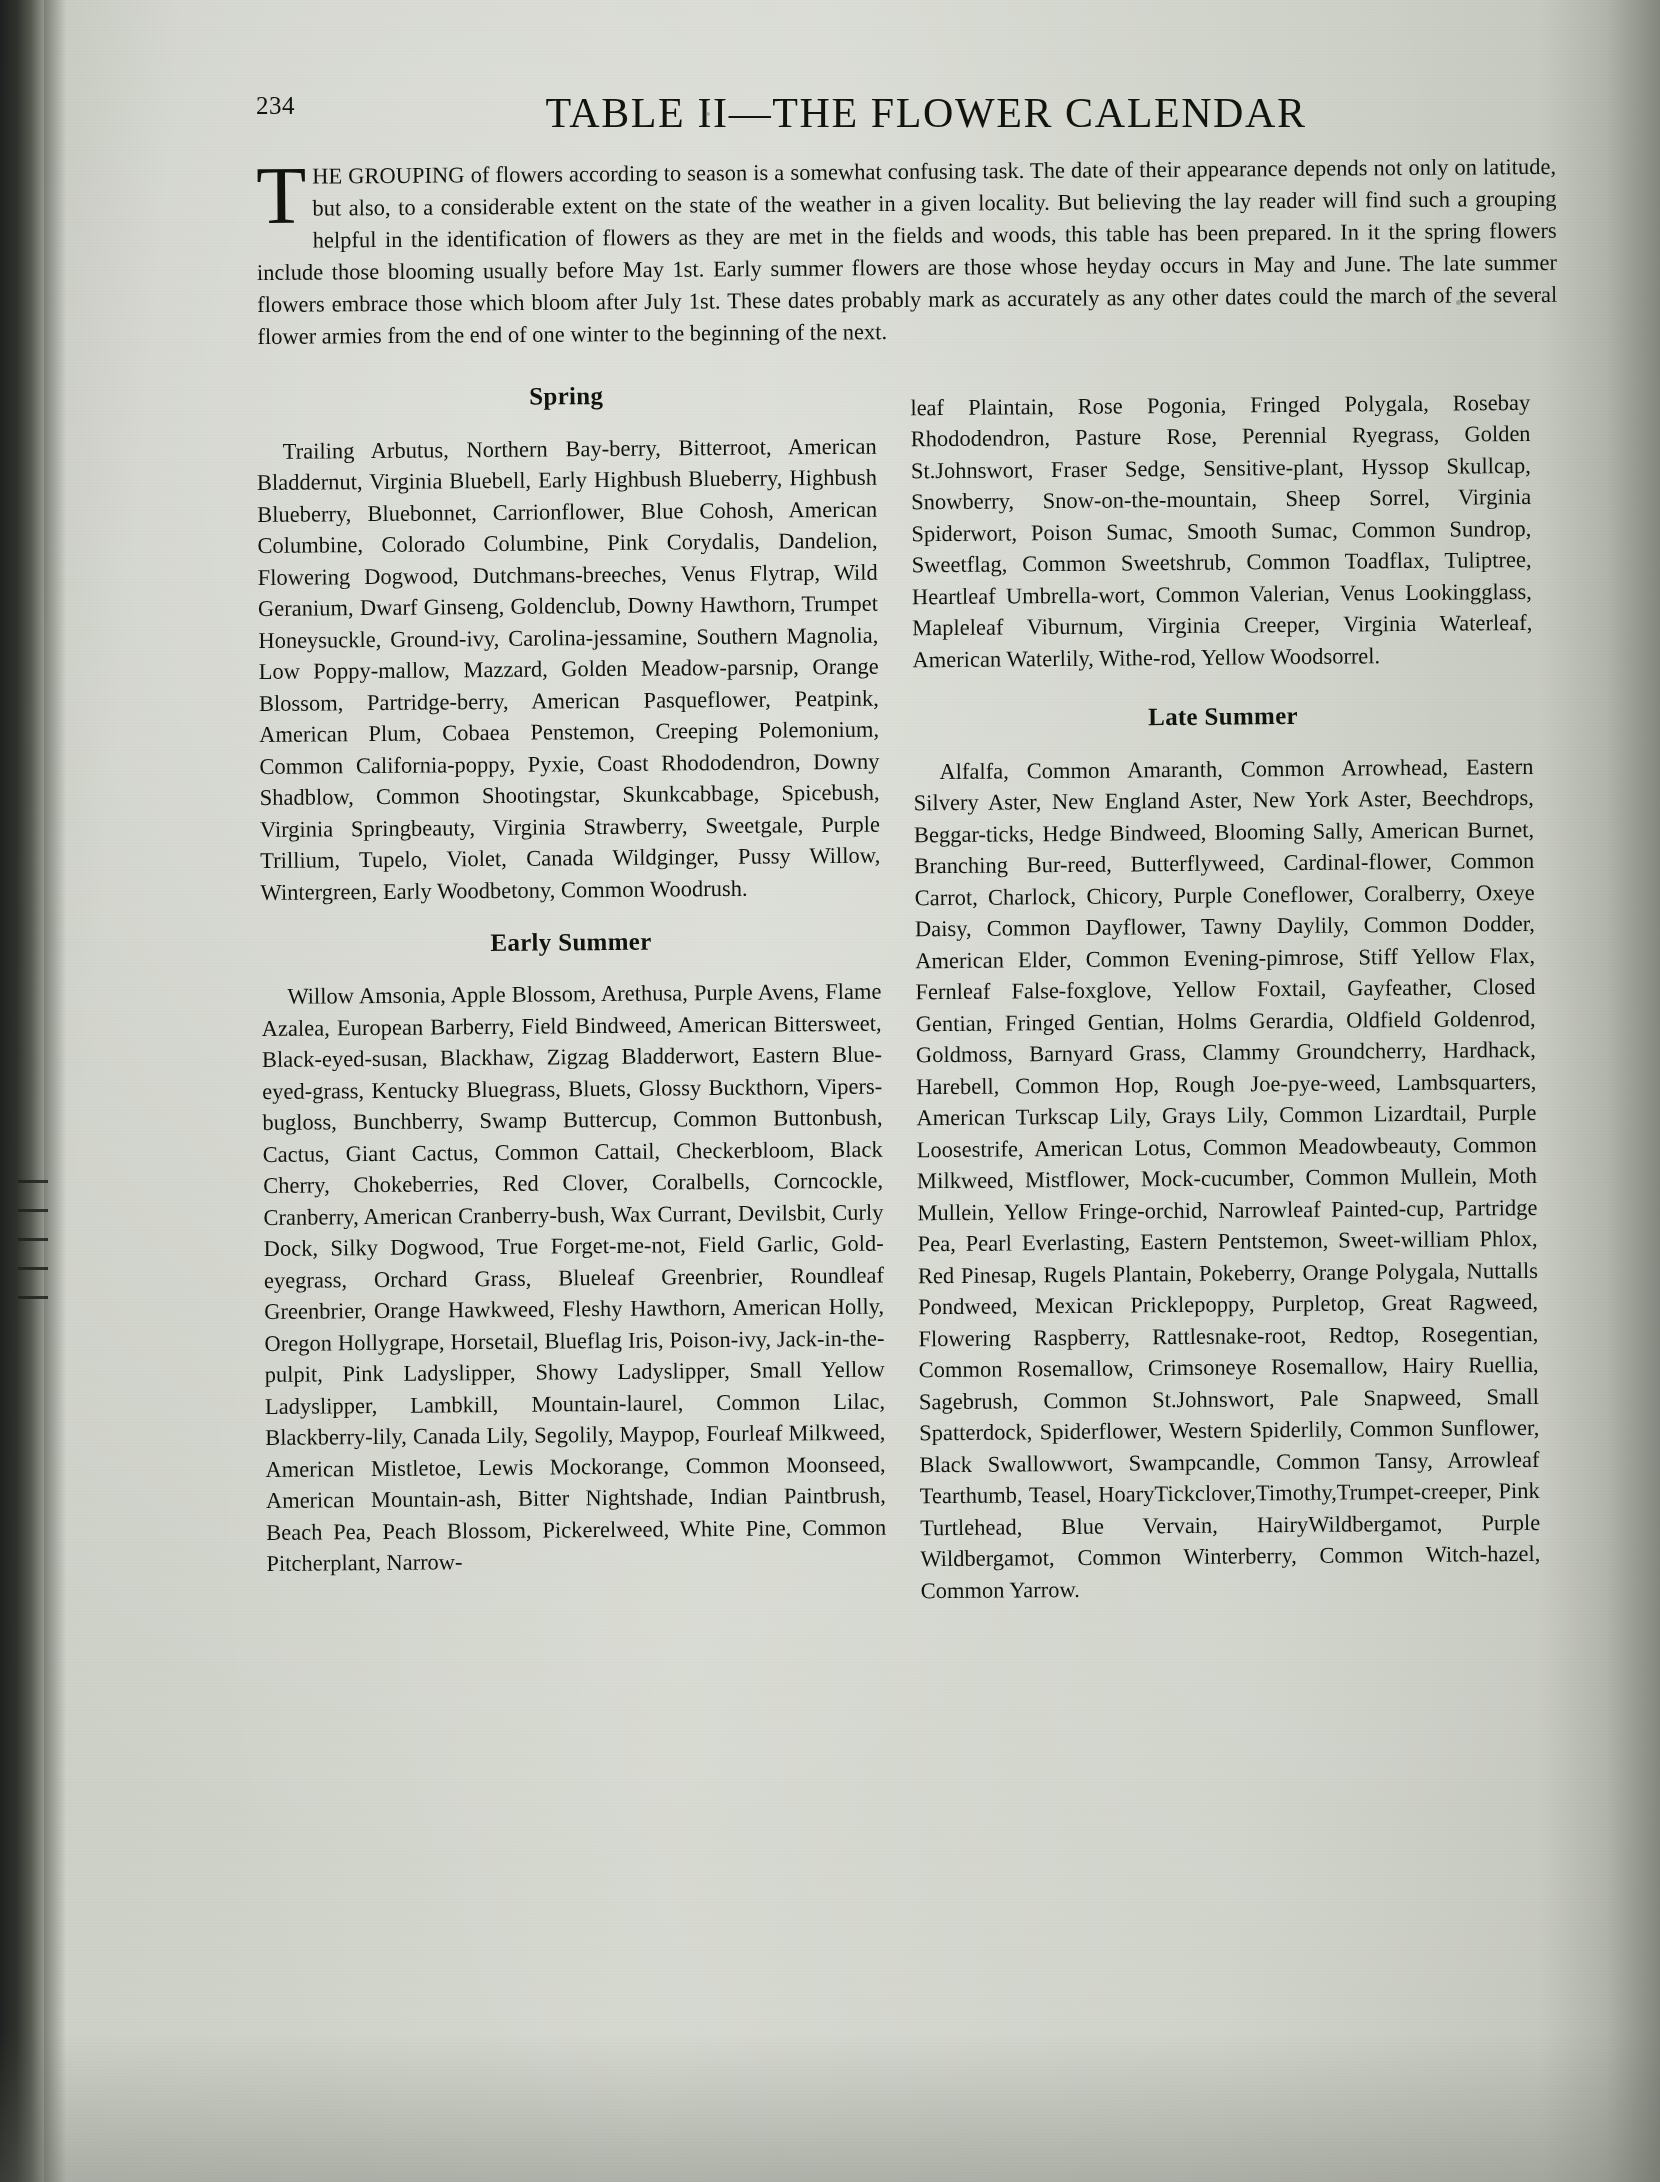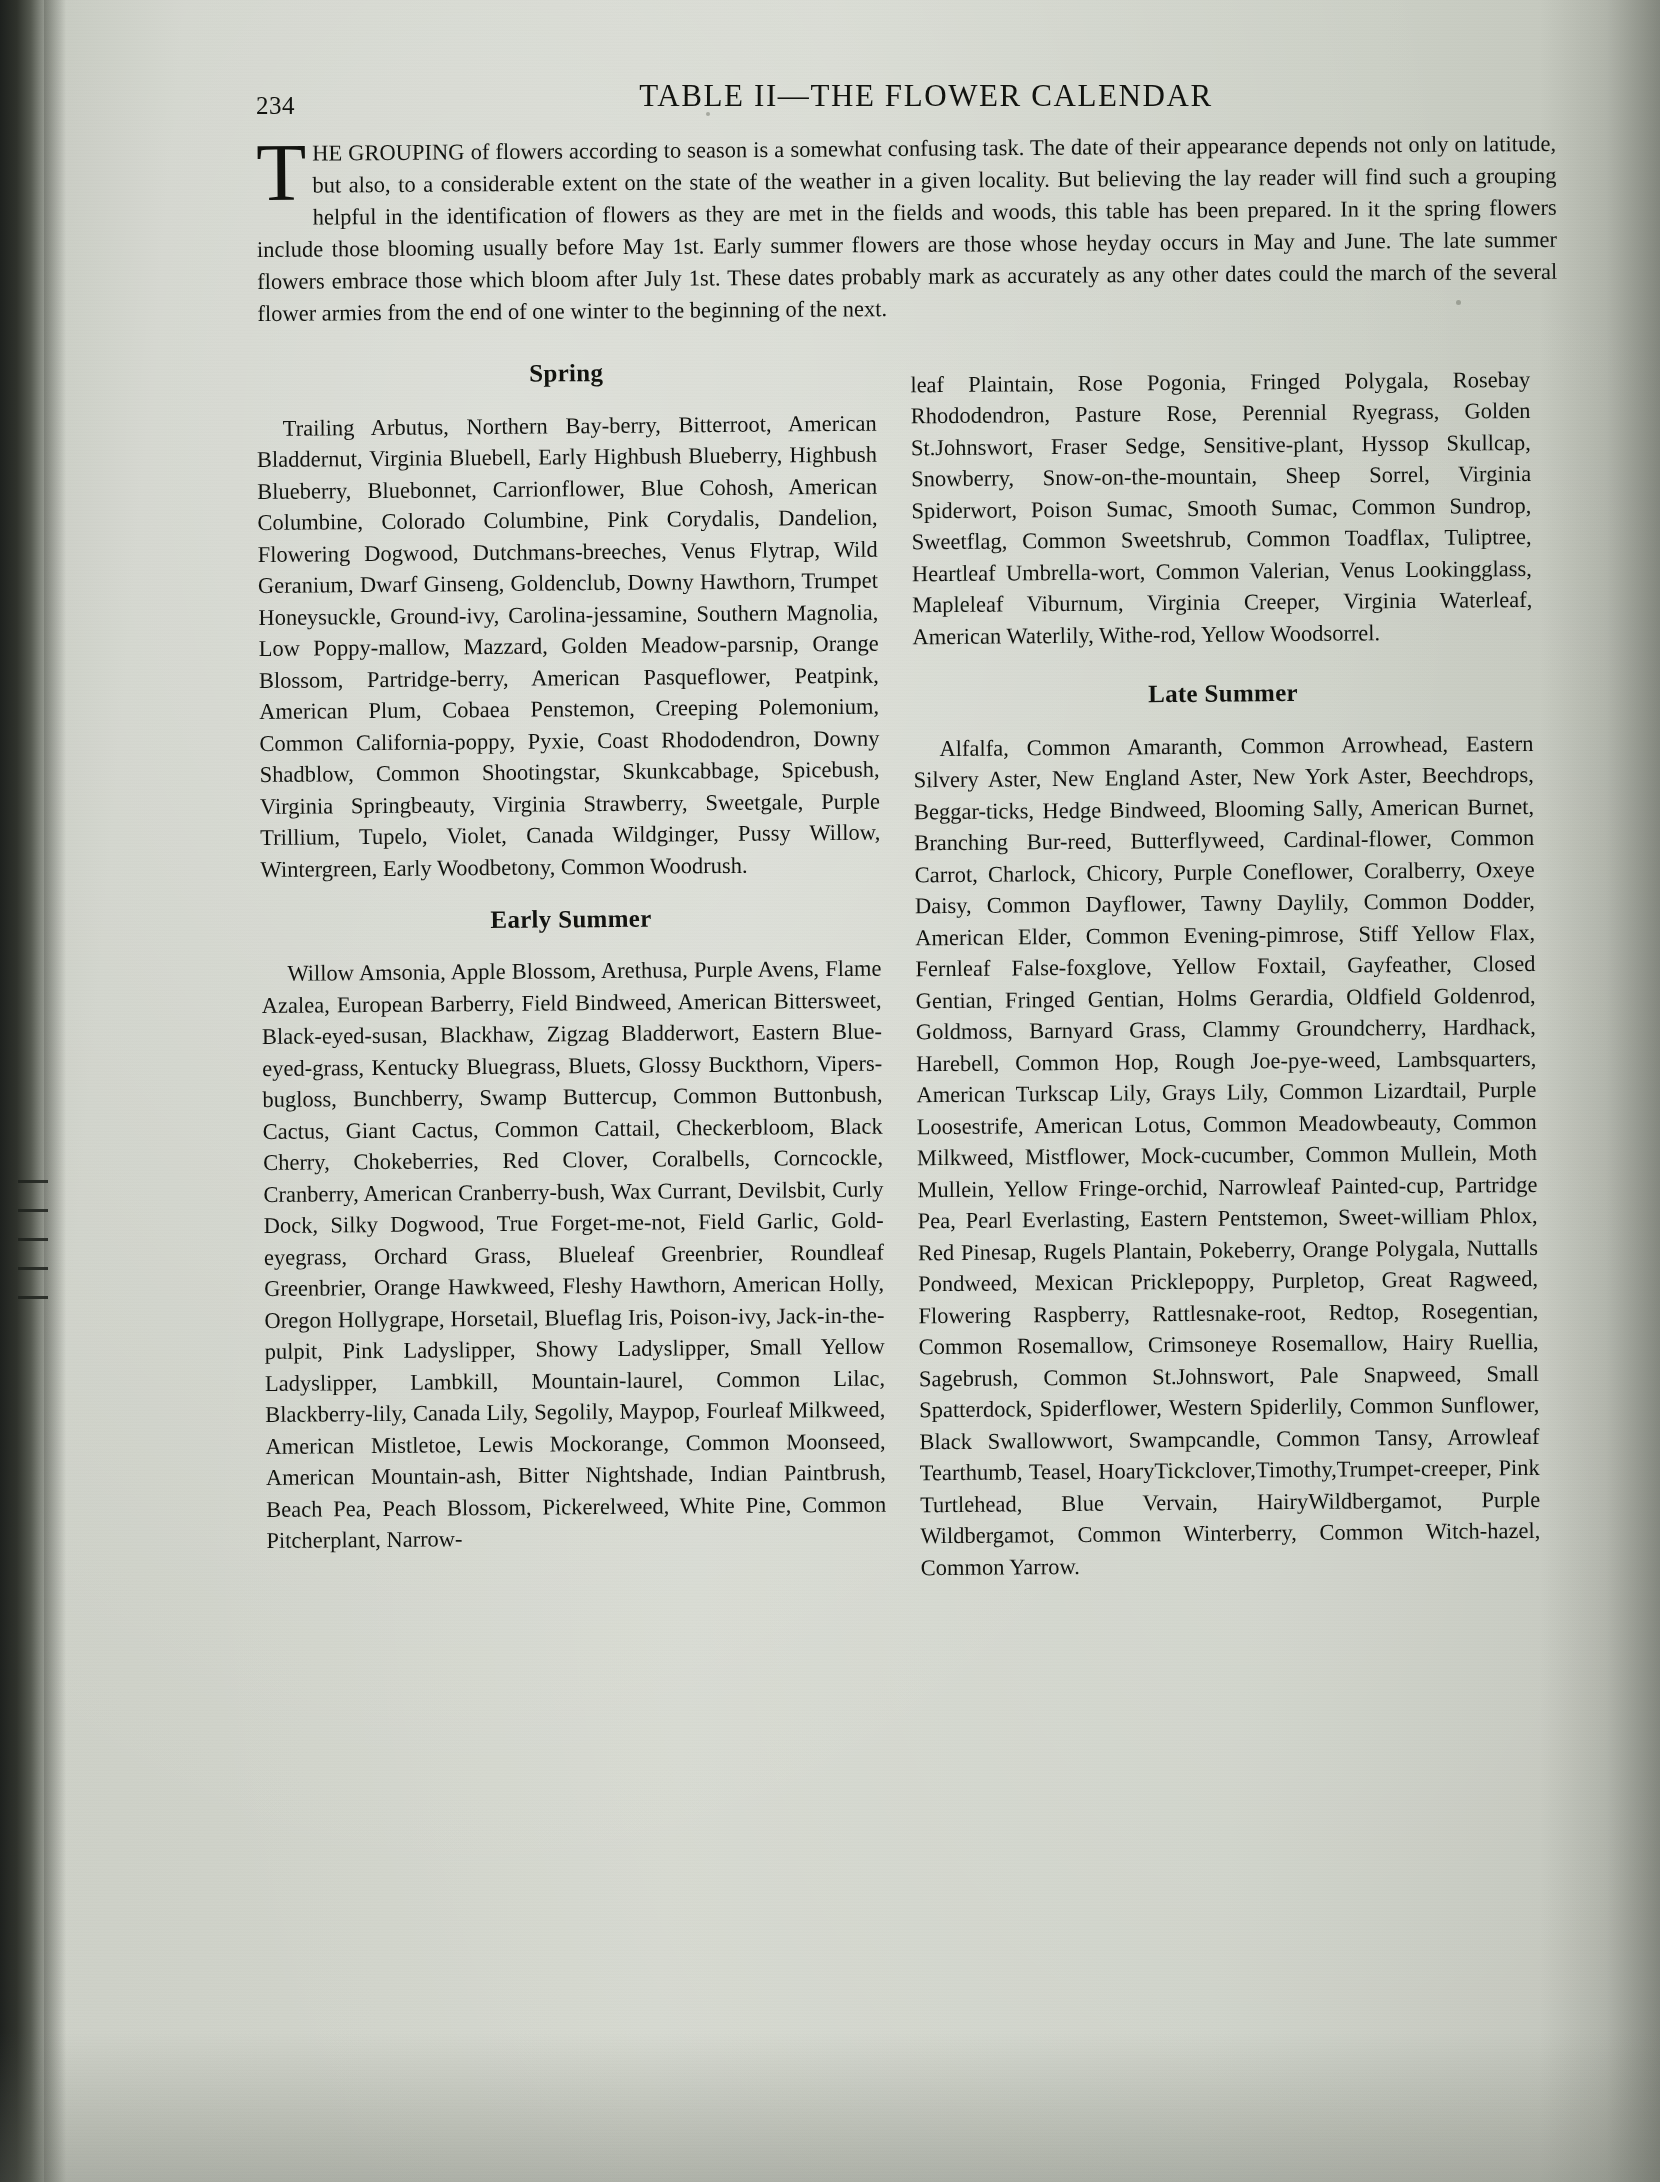--- a/index.html
+++ b/index.html
@@ -82,23 +82,23 @@
   .folio {
     position: absolute;
     left: 0;
     top: 22px;
     font-size: 25px;
     letter-spacing: 0.5px;
     font-family: "Liberation Serif", serif;
   }
   .head-title {
     text-align: center;
-    font-size: 31px;
+    font-size: 42px;
     letter-spacing: 1.6px;
-    margin: 8px 0 0 0;
+    margin: 19px 0 0 0;
     padding-left: 40px;
     font-family: "Liberation Serif", serif;
     font-weight: normal;
   }
   .intro {
     margin-top: 24px;
     font-size: 22.5px;
     line-height: 1.42;
     text-align: justify;
     text-justify: inter-word;

